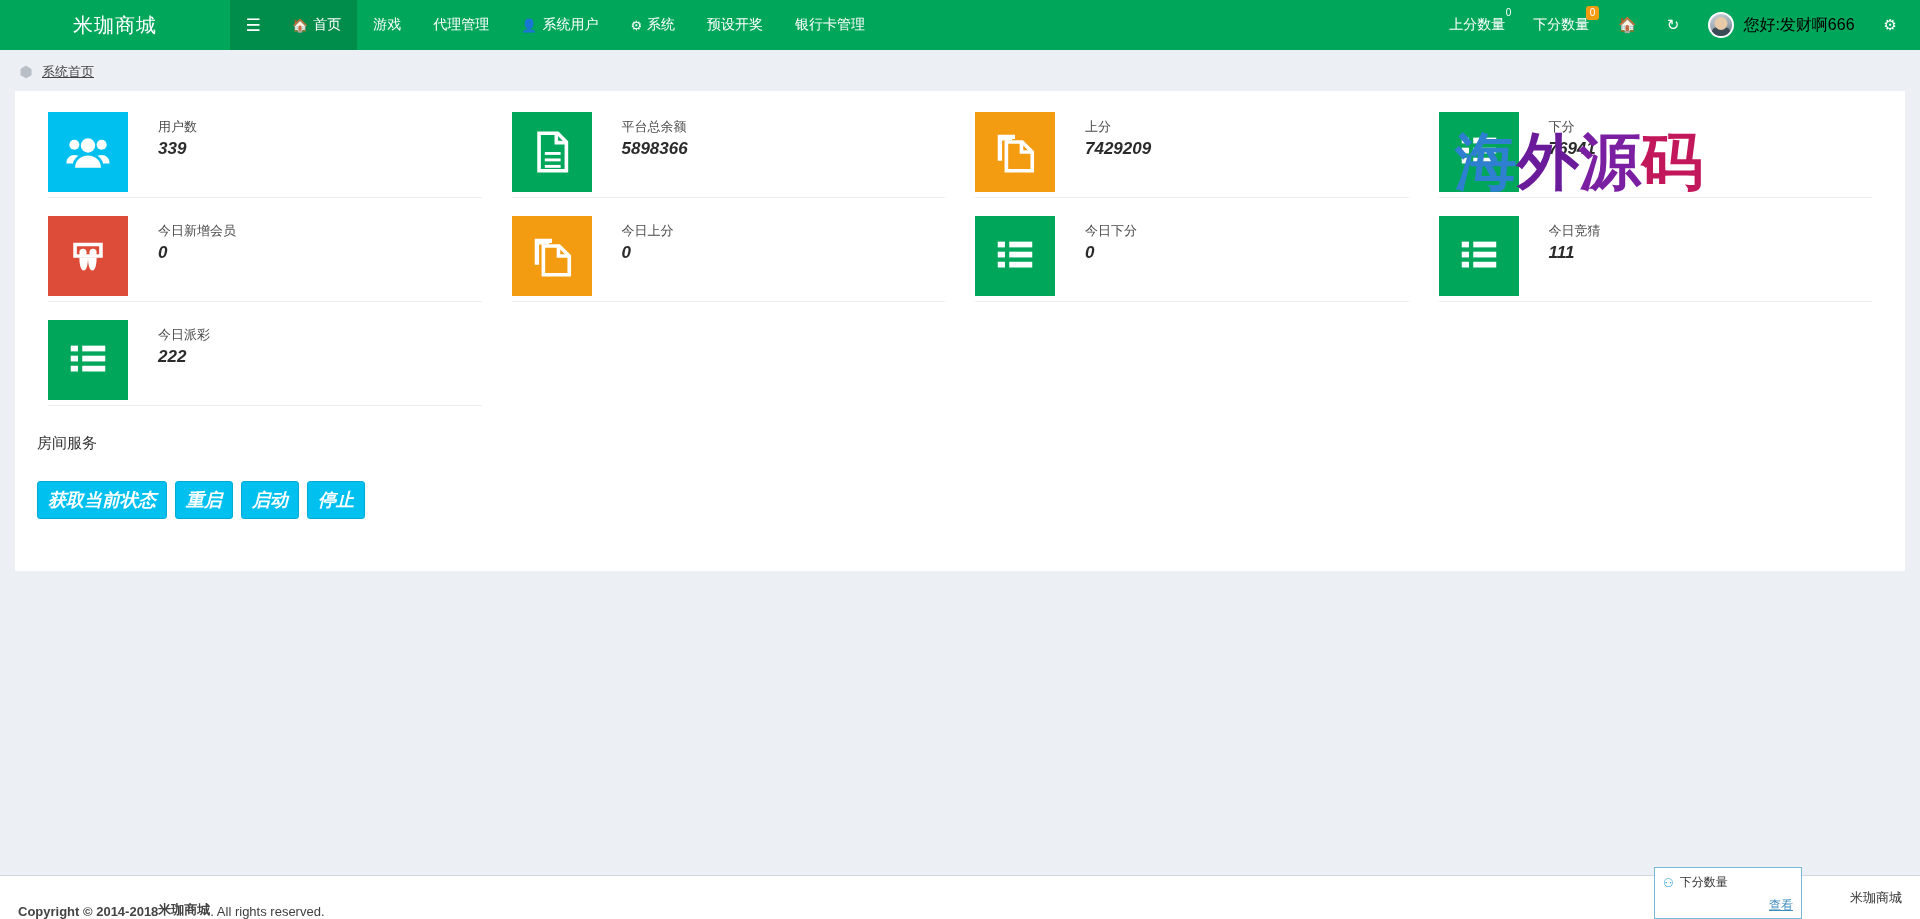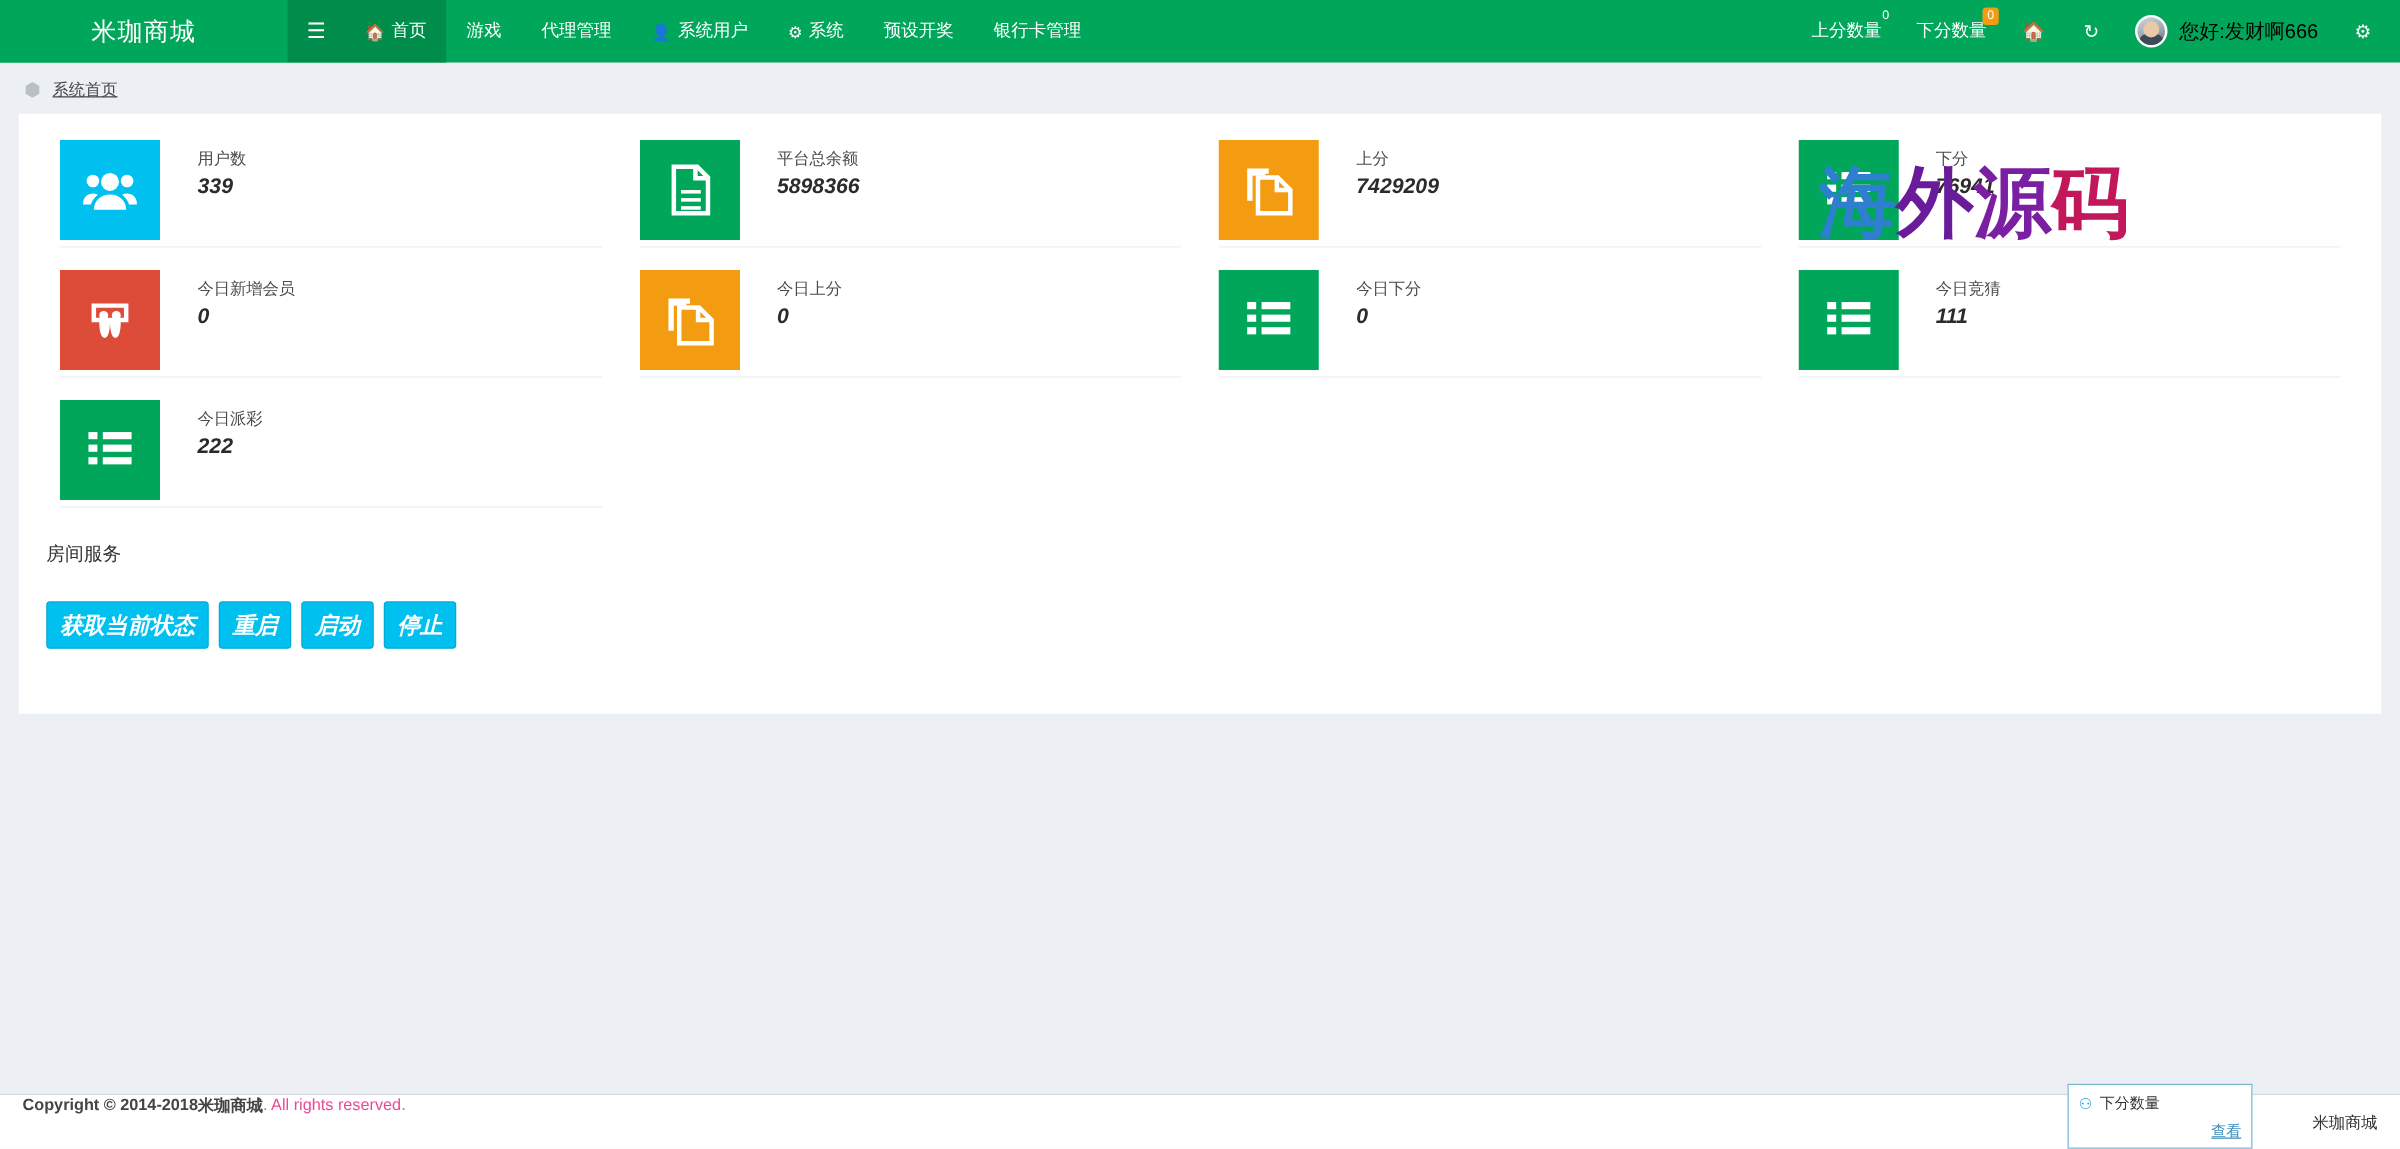--- a/index.html
+++ b/index.html
@@ -141,25 +141,25 @@
   .wm1 { color: #2f7fd0; }
   .wm2 { color: #6a1b9a; }
   .wm3 { color: #7b1fa2; }
   .wm4 { color: #c2185b; }
 
   
   .footer {
     position: absolute; bottom: 0; left: 0;
     width: 100%; height: 44px;
     background: #fff; border-top: 1px solid #d2d6de;
-    display: flex; align-items: flex-start;
+    display: flex; align-items: flex-end;
     padding: 0 18px; font-size: 13px; color: #444;
   }
   .footer b { font-weight: bold; }
-  .footer .rights { color: #ec4899; font-weight: normal; }
+  .footer .rights { color: #404040; font-weight: normal; }
 
   .toast {
     position: absolute; right: 118px; bottom: 0;
     width: 148px; height: 52px;
     background: #fff; border: 1px solid #79b9d6;
     padding: 6px 8px;
     font-size: 12px; color: #333;
     z-index: 30;
   }
   .toast-head { display: flex; align-items: center; gap: 6px; }

